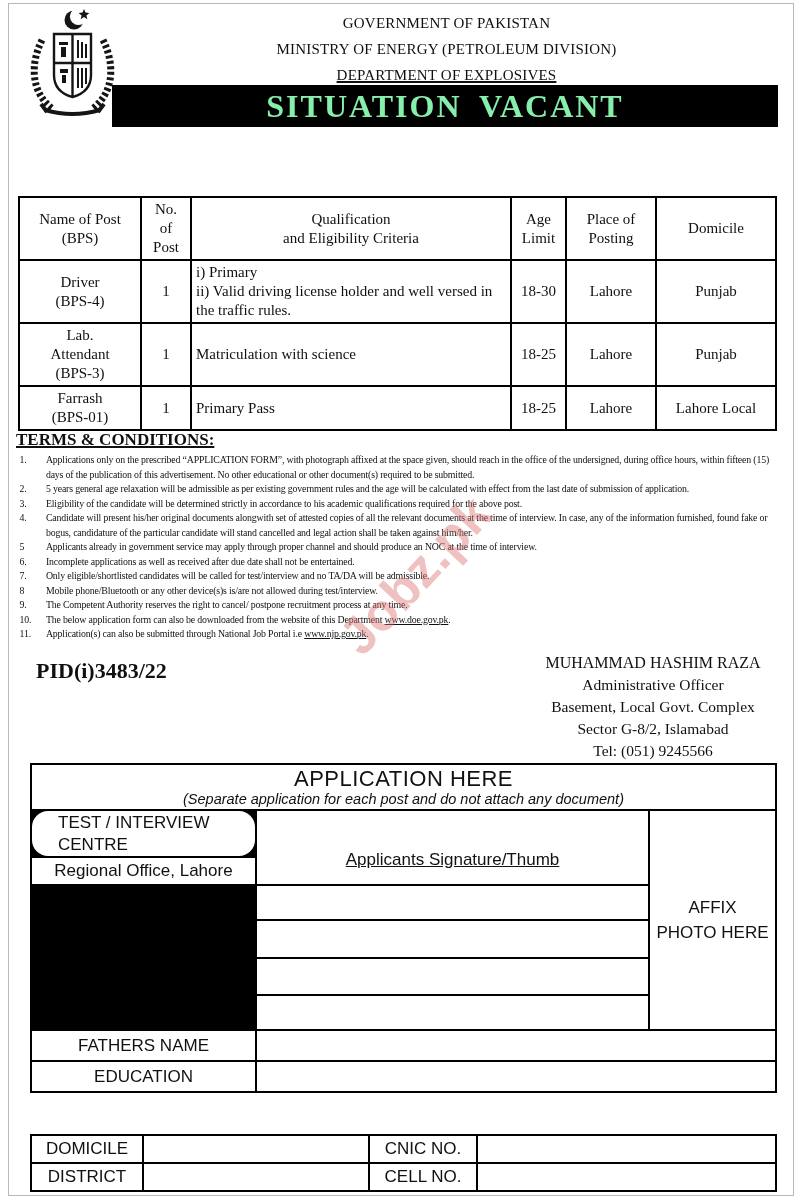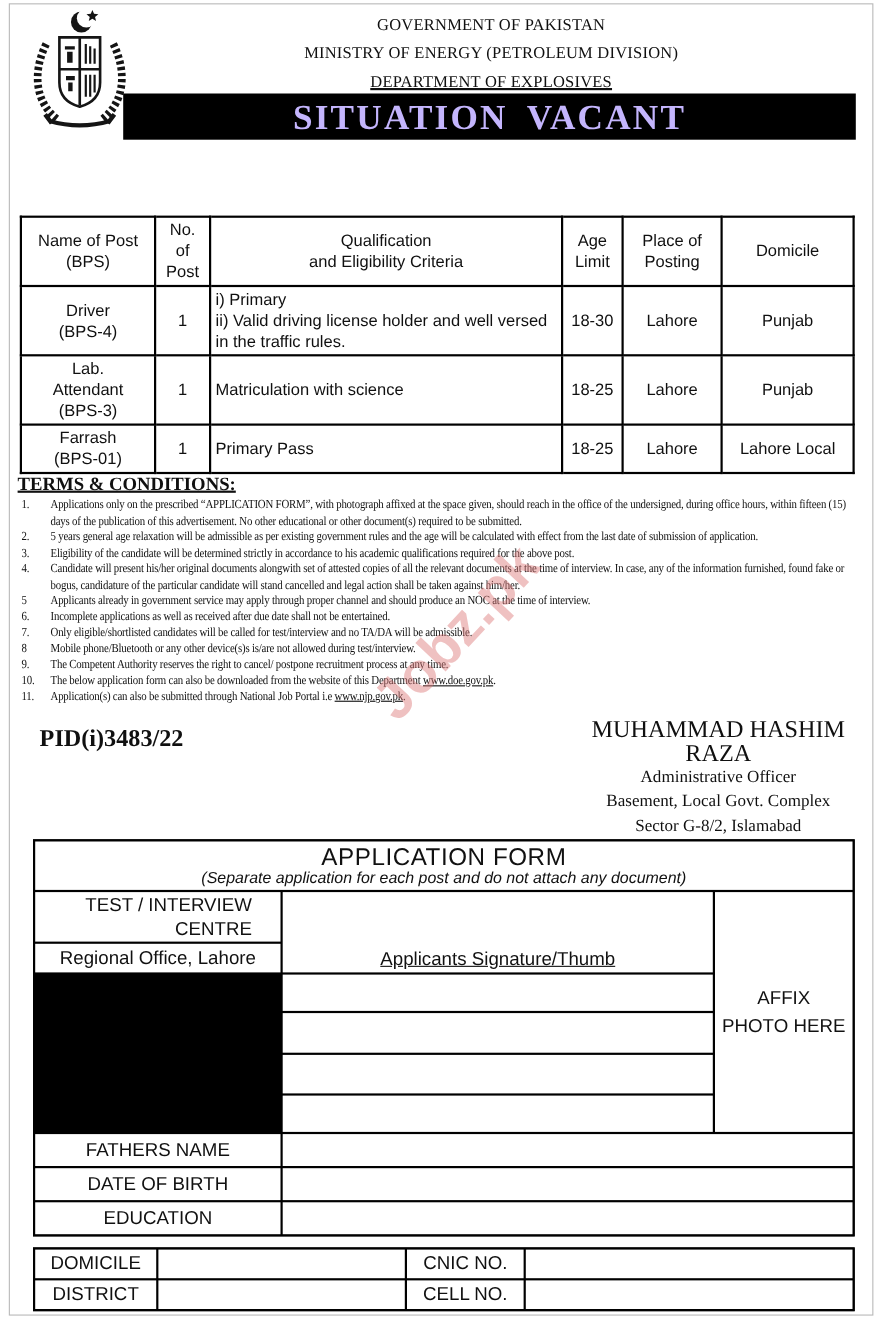--- a/index.html
+++ b/index.html
@@ -11,28 +11,28 @@
     border:1px solid #b8b8b8; pointer-events:none; }
 
   
   .emblem { position:absolute; left:25px; top:6px; width:95px; height:118px; }
   .hdr { position:absolute; left:120px; right:22px; top:10px; text-align:center; }
   .hdr div { font-size:15px; line-height:26px; letter-spacing:0.2px; }
   .hdr .dept { text-decoration:underline; text-decoration-thickness:2px; }
   .banner {
     position:absolute; left:112px; top:85px; width:666px; height:42px; background:#000;
     display:flex; align-items:center; justify-content:center;
-    color:#c4b5fd; font-weight:bold; font-size:32px; letter-spacing:2px; word-spacing:8px;
+    color:#86efac; font-weight:bold; font-size:32px; letter-spacing:2px; word-spacing:8px;
   }
   .intro { position:absolute; left:18px; top:139px; width:758px;
     font-size:15.5px; line-height:24px; text-indent:56px; }
 
   
   .posts { position:absolute; left:18px; top:196px; border-collapse:collapse;
-    font-family:Liberation Sans, sans-serif; font-size:15px; table-layout:fixed;padding-left:20px; }
+    font-family:Liberation Serif, serif; font-size:15px; table-layout:fixed;padding-left:20px; }
   .posts th, .posts td { border:2px solid #000; white-space:pre-line; text-align:center;
     vertical-align:middle; padding:2px 4px; font-weight:normal; line-height:19px; }
   .posts td.l { text-align:left; }
   tr.rh0 { height:62px; } tr.rh1 { height:62px; } tr.rh2 { height:63px; } tr.rh3 { height:42px; }
 
   
   .terms { position:absolute; left:16px; top:429px; width:772px; }
   .terms-h { font-weight:bold; font-size:17px; text-decoration:underline;
     text-decoration-thickness:2px; line-height:21px; }
   .terms-list { width:877px; transform:scaleX(0.88); transform-origin:left top;
@@ -40,48 +40,48 @@
   .term { display:flex; font-size:11.2px; line-height:14.5px; letter-spacing:-0.2px; }
   .tnum { width:30px; flex:none; padding-left:4px; }
   .ttext { flex:1; }
   .tlink { text-decoration:underline; }
 
   
   .pid { position:absolute; left:36px; top:658px;
     font-family:Liberation Serif, serif; font-weight:bold; font-size:22px; }
   .officer { position:absolute; right:16px; top:652px; width:252px; text-align:center;
     font-size:15.5px; line-height:22px; }
-  .officer .o-name { font-size:22px;text-align:center; }
+  .officer .o-name { font-size:16px;text-align:center; }
 
   
   .watermark { position:absolute; left:285px; top:545px; width:260px; text-align:center;
     font-family:"Liberation Sans", sans-serif; font-weight:bold; font-size:52px;
     color:rgba(219,118,118,0.45); transform:rotate(-47deg); z-index:6; pointer-events:none; }
 
   
   .form1 { position:absolute; left:30px; top:763px; width:747px; box-sizing:border-box;
     background:#000; border:2px solid #000; display:flex; flex-direction:column; gap:2px;
     font-family:"Liberation Sans", sans-serif; color:#111; }
   .fcell { background:#fff; }
   .f-title-cell { height:44px; display:flex; flex-direction:column;
     align-items:center; justify-content:center; }
   .f-title { font-size:22px; line-height:24px; letter-spacing:0.5px; }
   .f-subtitle { font-size:14.5px; line-height:17px; font-style:italic; }
   .f-main { display:grid; grid-template-columns:223px 391px 125px;
     grid-template-rows:45px 26px 33px 36px 35px 33px; gap:2px; background:#000; }
   .f-main > div { background:#fff; }
   .c-test { grid-row:1; grid-column:1; display:flex; align-items:center; justify-content:center;
-    text-align:right; font-size:17px; line-height:22px; padding:0 26px; }
+    text-align:left; font-size:17px; line-height:22px; padding:0 26px;border-radius:16px; }
   .c-regional { grid-row:2; grid-column:1; display:flex; align-items:center;
     justify-content:center; font-size:17px; }
   .c-nameaddr { grid-row:3/7; grid-column:1; display:flex; align-items:center;
     justify-content:center; text-align:center; white-space:pre-line; font-size:17px;
     line-height:24px; }
   .c-sig { grid-row:1/3; grid-column:2; display:flex; align-items:flex-end;
-    justify-content:center; padding-bottom:2px; font-size:17px; }
+    justify-content:center; padding-bottom:14px; font-size:17px; }
   .sig-text { text-decoration:underline; }
   .c-b1 { grid-row:3; grid-column:2; } .c-b2 { grid-row:4; grid-column:2; }
   .c-b3 { grid-row:5; grid-column:2; } .c-b4 { grid-row:6; grid-column:2; }
   .c-affix { grid-row:1/7; grid-column:3; display:flex; align-items:center;
     justify-content:center; text-align:center; white-space:pre-line; font-size:17px;
     line-height:25px; }
   .f-row { display:flex; gap:2px; background:#000; height:29px; }
   .f-label { width:223px; flex:none; background:#fff; display:flex; align-items:center;
     justify-content:center; font-size:17px; }
   .f-blank { flex:1; background:#fff; }
@@ -251,45 +251,41 @@
     <div>Administrative Officer</div>
     <div>Basement, Local Govt. Complex</div>
     <div>Sector G-8/2, Islamabad</div>
     <div>Tel: (051) 9245566</div>
   </div>
 
   <div class="watermark">Jobz.pk</div>
 
   <div class="form1">
     <div class="fcell f-title-cell">
-      <div class="f-title">APPLICATION FORM</div>
+      <div class="f-title">APPLICATION HERE</div>
       <div class="f-subtitle">(Separate application for each post and do not attach any document)</div>
     </div>
     <div class="f-main">
       <div class="c-test">TEST / INTERVIEW CENTRE</div>
       <div class="c-regional">Regional Office, Lahore</div>
       <div class="c-sig">
         <span class="sig-text">Applicants Signature/Thumb</span>
       </div>
       <div class="c-b1"></div>
       <div class="c-b2"></div>
       <div class="c-b3"></div>
       <div class="c-b4"></div>
       <div class="c-affix">AFFIX
 PHOTO HERE</div>
     </div>
     <div class="f-row">
       <div class="f-label">FATHERS NAME</div>
       <div class="f-blank"></div>
     </div>
     <div class="f-row">
-      <div class="f-label">DATE OF BIRTH</div>
-      <div class="f-blank"></div>
-    </div>
-    <div class="f-row">
       <div class="f-label">EDUCATION</div>
       <div class="f-blank"></div>
     </div>
   </div>
 
   <div class="form2">
     <div>DOMICILE</div>
     <div></div>
     <div>CNIC NO.</div>
     <div></div>

